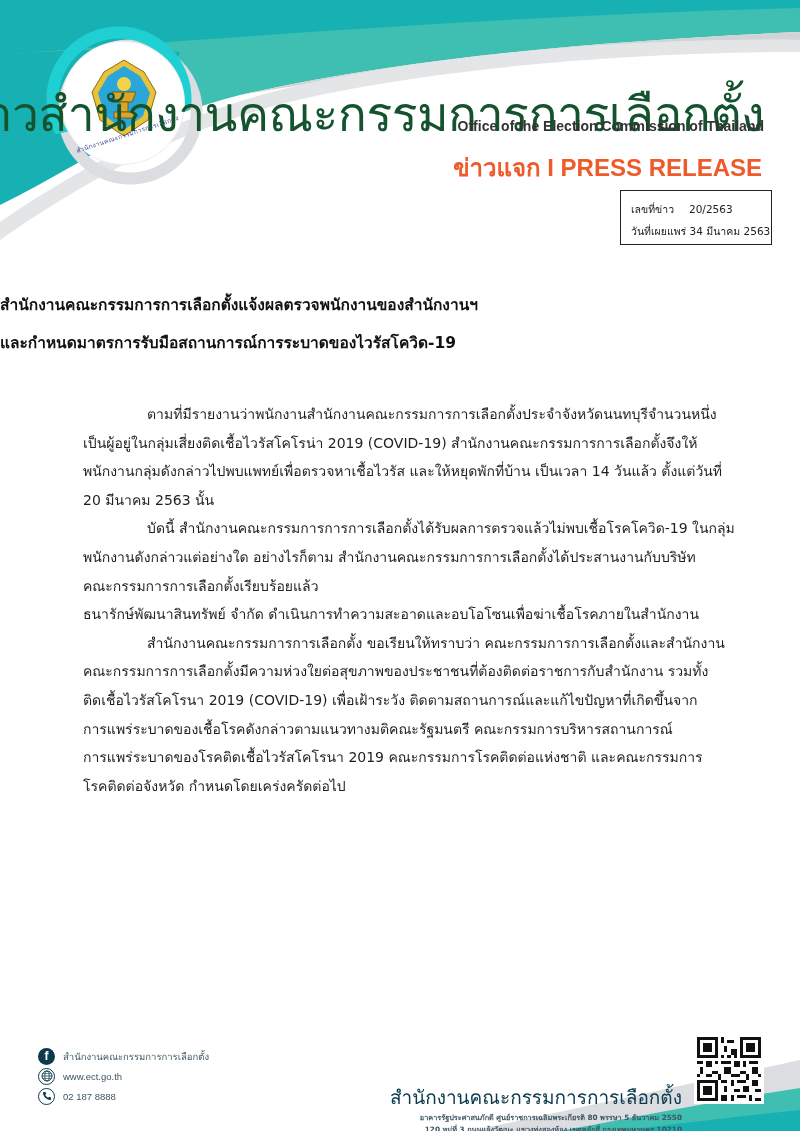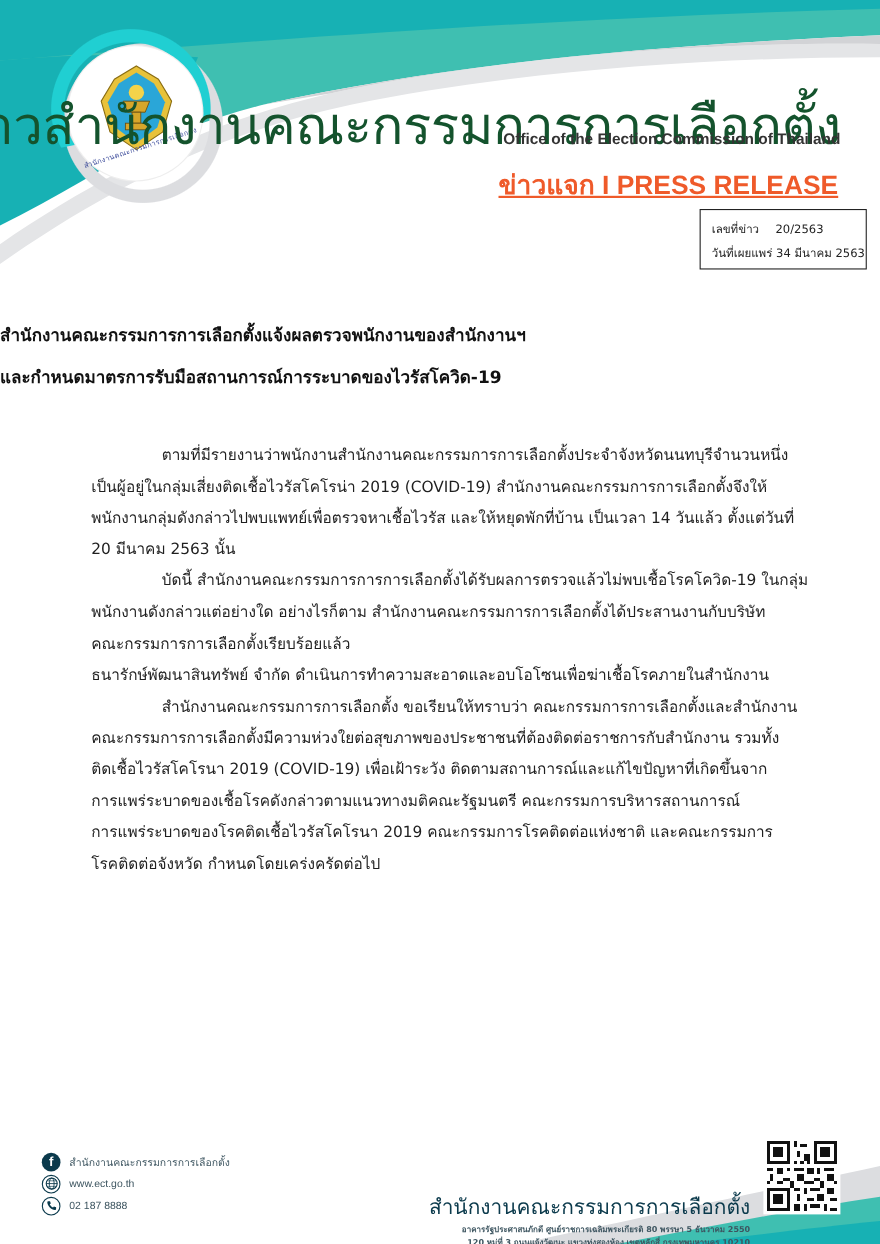--- a/index.html
+++ b/index.html
@@ -9,23 +9,23 @@
     .header-bg { position: absolute; left: 0; top: 0; width: 800px; height: 260px; }
     .footer-bg { position: absolute; left: 0; top: 1040px; width: 800px; height: 91px; }
 
     .logo-ring { position: absolute; left: 40px; top: 22px; width: 180px; height: 180px; border-radius: 50%; }
     .logo-disc { position: absolute; left: 62px; top: 42px; width: 122px; height: 122px; border-radius: 50%; background: #ffffff; box-shadow: 0 0 0 1px #eeeeee; }
     .logo-emblem { position: absolute; left: 90px; top: 58px; width: 68px; height: 80px; }
     .logo-text { position: absolute; left: 74px; top: 130px; width: 104px; font-size: 6.5px; color: #3b4a9a; transform: rotate(-18deg); white-space: nowrap; letter-spacing: 0.3px; }
 
     .org-title { position: absolute; right: 36px; top: 76px; font-family: "Liberation Sans", sans-serif; font-weight: normal; font-size: 48px; color: #14532d; letter-spacing: -0.5px; white-space: nowrap; }
     .org-subtitle { position: absolute; right: 36px; top: 118px; font-family: "Liberation Sans", sans-serif; font-weight: bold; font-size: 14px; color: #333333; white-space: nowrap; }
-    .press-release { position: absolute; right: 38px; top: 148px; font-family: "Liberation Sans", sans-serif; font-weight: bold; font-size: 24px; color: #ef5a2a; white-space: nowrap; text-decoration: underline; }
-
-    .info-box { position: absolute; left: 636px; top: 190px; width: 152px; height: 55px; border: 1.5px solid #222222; padding: 7px 0 0 10px; font-size: 10.5px; color: #222222; line-height: 22px; }
+    .press-release { position: absolute; right: 38px; top: 148px; font-family: "Liberation Sans", sans-serif; font-weight: bold; font-size: 24px; color: #ef5a2a; white-space: nowrap; }
+
+    .info-box { position: absolute; left: 620px; top: 190px; width: 152px; height: 55px; border: 1.5px solid #222222; padding: 7px 0 0 10px; font-size: 10.5px; color: #222222; line-height: 22px; }
     .info-row span { display: inline-block; }
     .info-label-num { width: 58px; }
 
     .doc-title { position: absolute; left: 0; width: 800px; font-weight: bold; font-size: 15.5px; color: #111111; }
     .doc-title.l1 { top: 292px; }
     .doc-title.l2 { top: 330px; }
 
     .body-text { position: absolute; left: 83px; top: 400px; width: 680px; font-size: 14px; line-height: 28.6px; color: #1f1f1f; }
     .para { text-align: justify; }
     .para .line { display: block; white-space: nowrap; }

